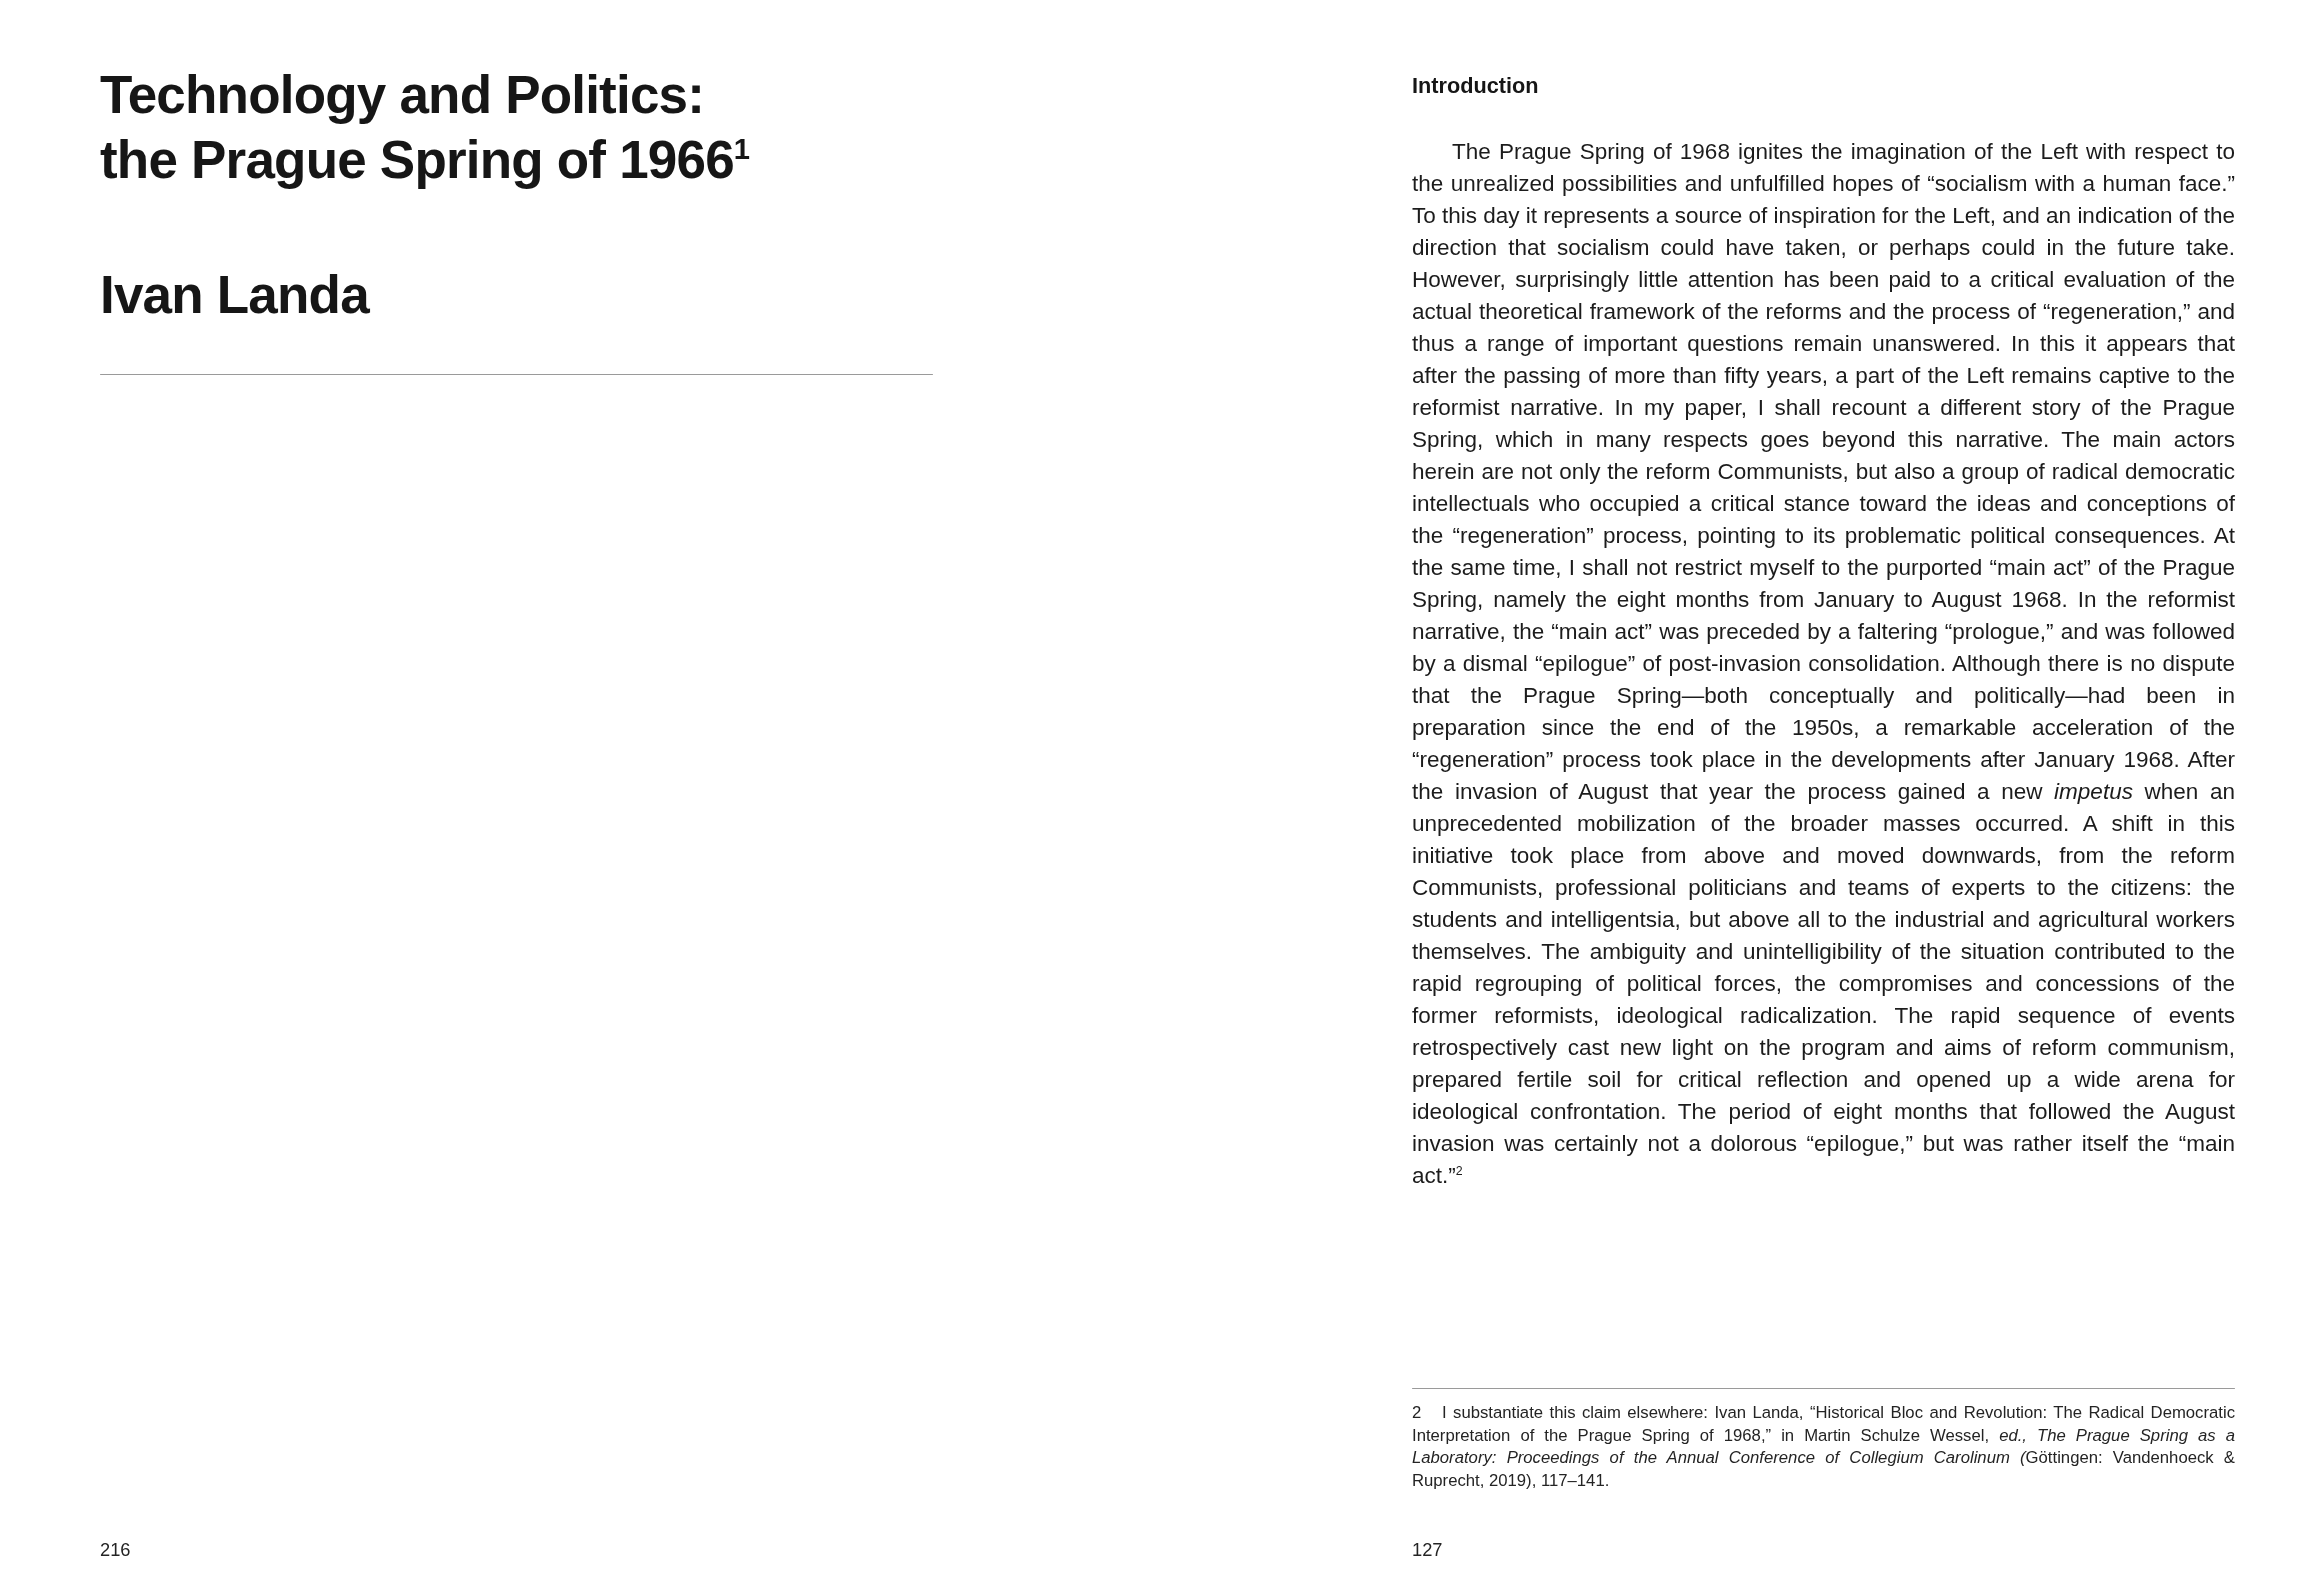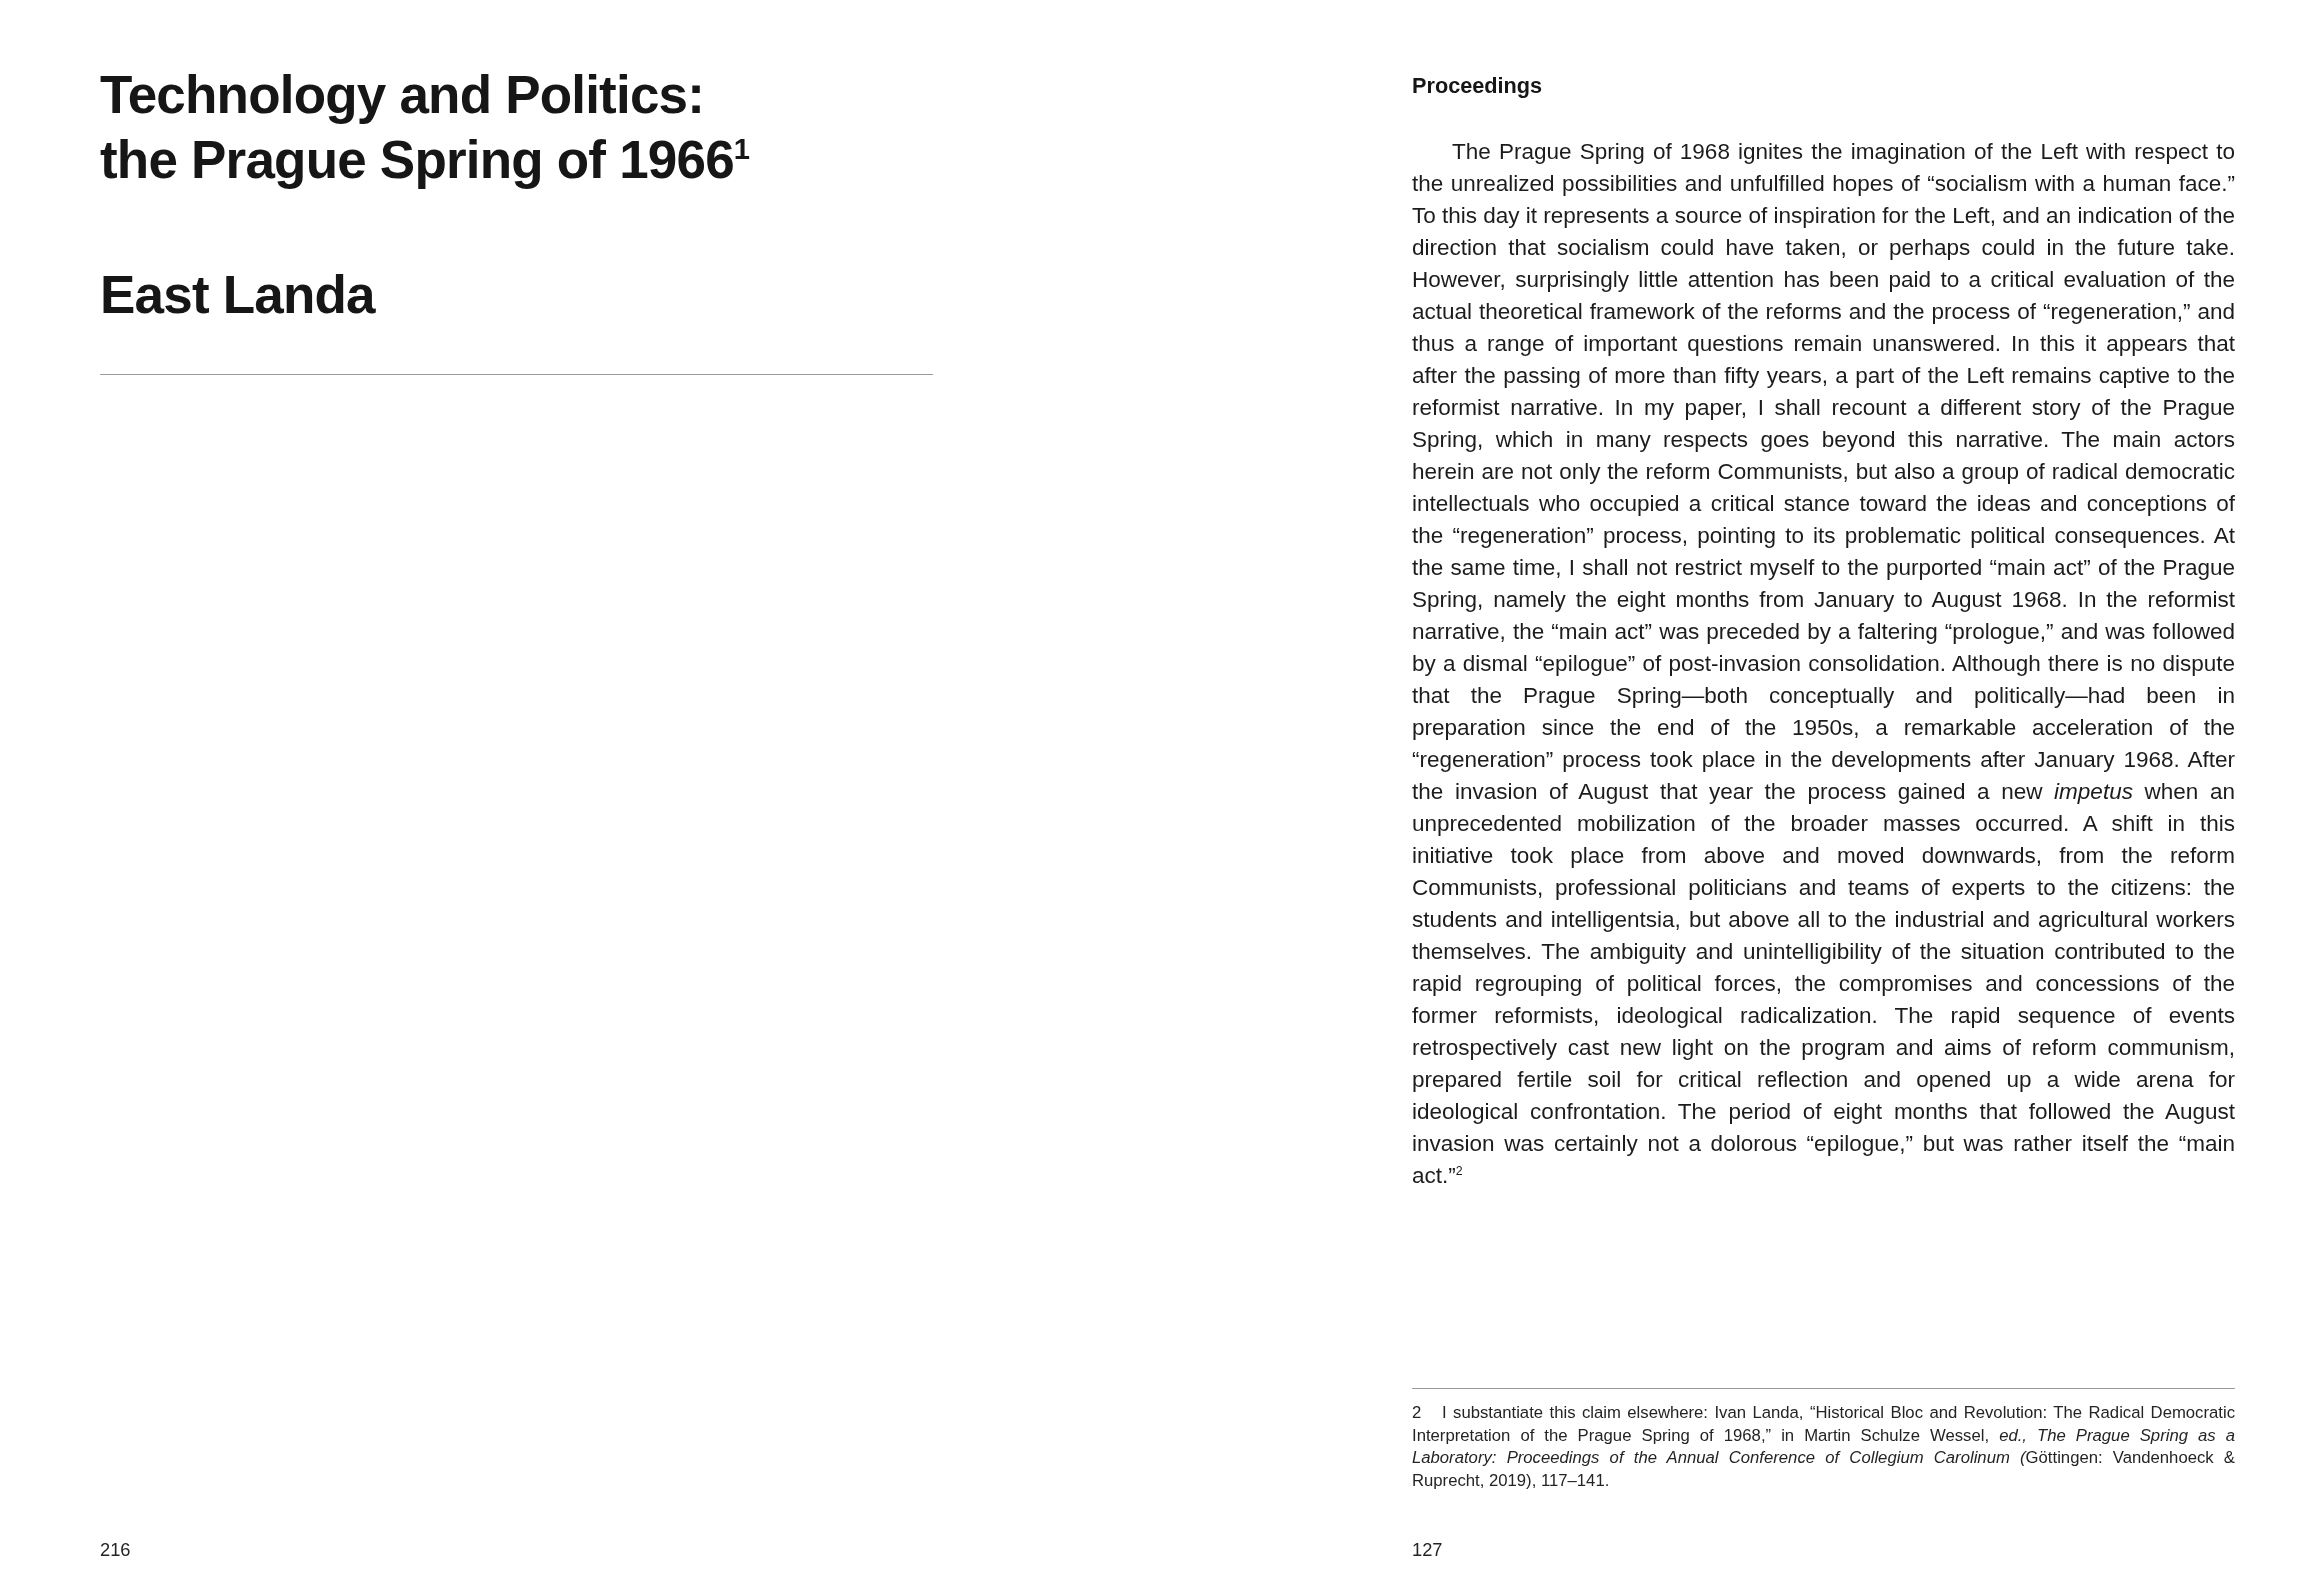--- a/index.html
+++ b/index.html
@@ -97,31 +97,31 @@
 <body>
 
 <div class="spread">
 
   <section class="page page-left">
     <h1 class="title">
       <span class="title-line"><span>Technology and Politics:</span></span>
       <span class="title-line"><span>the Prague Spring of 1966</span><sup>1</sup></span>
     </h1>
 
-    <div class="author">East Landa</div>
+    <div class="author">Ivan Landa</div>
 
     <div class="footnote-block">
       <hr class="fn-rule">
     </div>
 
     <div class="page-number">216</div>
   </section>
 
   <section class="page page-right">
-    <h2 class="section-heading">Proceedings</h2>
+    <h2 class="section-heading">Introduction</h2>
 
     <p class="body-para"><span>The Prague Spring of 1968 ignites the imagination of the Left with respect to the unrealized possibilities and unfulfilled hopes of “socialism with a human face.” To this day it represents a source of inspiration for the Left, and an indication of the direction that socialism could have taken, or perhaps could in the future take. However, surprisingly little attention has been paid to a critical evaluation of the actual theoretical framework of the reforms and the process of “regeneration,” and thus a range of important questions remain unanswered. In this it appears that after the passing of more than fifty years, a part of the Left remains captive to the reformist narrative. In my paper, I shall recount a different story of the Prague Spring, which in many respects goes beyond this narrative. The main actors herein are not only the reform Communists, but also a group of radical democratic intellectuals who occupied a critical stance toward the ideas and conceptions of the “regeneration” process, pointing to its problematic political consequences. At the same time, I shall not restrict myself to the purported “main act” of the Prague Spring, namely the eight months from January to August 1968. In the reformist narrative, the “main act” was preceded by a faltering “prologue,” and was followed by a dismal “epilogue” of post-invasion consolidation. Although there is no dispute that the Prague Spring—both conceptually and politically—had been in preparation since the end of the 1950s, a remarkable acceleration of the “regeneration” process took place in the developments after January 1968. After the invasion of August that year the process gained a new </span><span class="it">impetus</span><span> when an unprecedented mobilization of the broader masses occurred. A shift in this initiative took place from above and moved downwards, from the reform Communists, professional politicians and teams of experts to the citizens: the students and intelligentsia, but above all to the industrial and agricultural workers themselves. The ambiguity and unintelligibility of the situation contributed to the rapid regrouping of political forces, the compromises and concessions of the former reformists, ideological radicalization. The rapid sequence of events retrospectively cast new light on the program and aims of reform communism, prepared fertile soil for critical reflection and opened up a wide arena for ideological confrontation. The period of eight months that followed the August invasion was certainly not a dolorous “epilogue,” but was rather itself the “main act.”</span><sup>2</sup></p>
 
     <div class="footnote-block footnote-block-right">
       <hr class="fn-rule">
       <p class="footnote">
         <span class="fn-marker">2</span><span><span>I substantiate this claim elsewhere: Ivan Landa, “Historical Bloc and Revolution: The Radical Democratic Interpretation of the Prague Spring of 1968,” in Martin Schulze Wessel, </span><span class="it">ed., The Prague Spring as a Laboratory: Proceedings of the Annual Conference of Collegium Carolinum (</span><span>Göttingen: Vandenhoeck &amp; Ruprecht, 2019), 117–141.</span></span>
       </p>
     </div>
 

